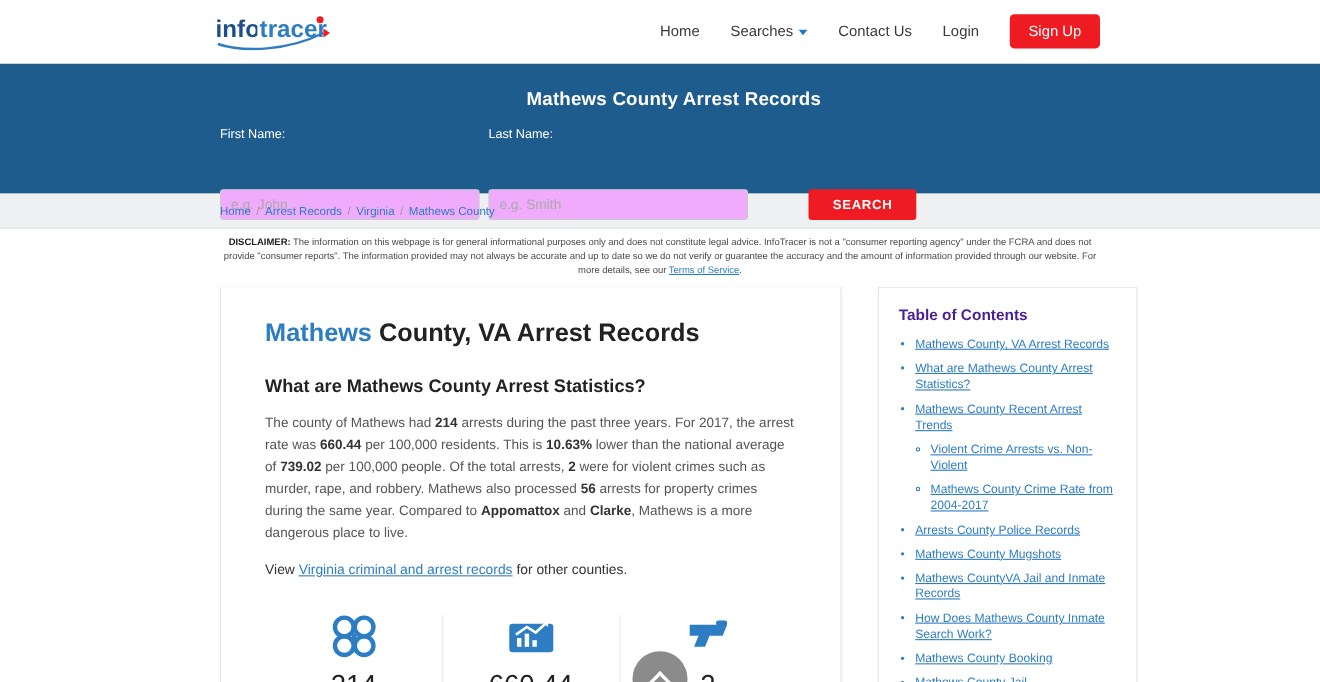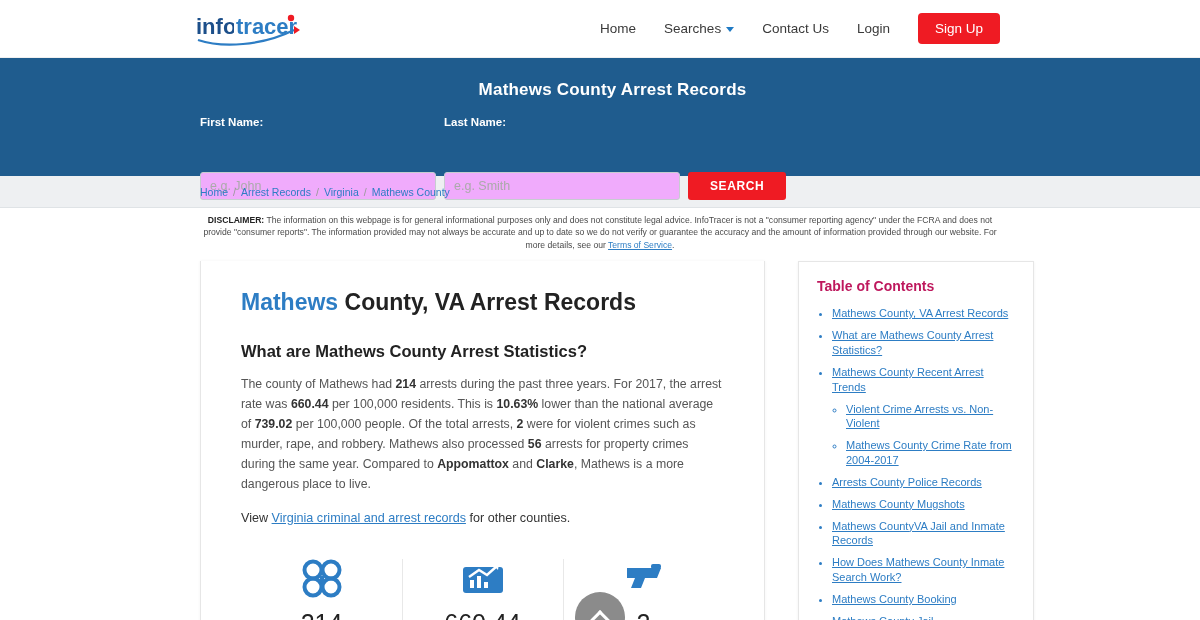--- a/index.html
+++ b/index.html
@@ -79,21 +79,21 @@
     padding-left: 0;
   }
   .field { display: flex; flex-direction: column; }
   .field.first { width: 236px; }
   .field.last  { width: 236px; }
   .field.state { width: 230px; }
   .field label {
     color: #fff;
     font-size: 11.5px;
     margin-bottom: 5px;
-    font-weight: bold;
+    font-weight: normal;
   }
   .field input, .field select {
     height: 28px;
     border: 1px solid #c7ccd1;
     border-radius: 3px;
     padding: 0 9px;
     font-size: 12.5px;
     font-family: "Liberation Sans", sans-serif;
     color: #555;
     background: #f0abfc;
@@ -107,20 +107,21 @@
     background: #ef1b23;
     color: #fff;
     border: none;
     border-radius: 3px;
     font-size: 12px;
     font-weight: bold;
     letter-spacing: .6px;
     padding: 0 22px;
     cursor: pointer;
     font-family: "Liberation Sans", sans-serif;
+    margin-left: 47px;
   }
 
   
   .crumbbar {
     background: #eef0f2;
     border-bottom: 1px solid #dfe3e6;
     height: 32px;
     display: flex;
     align-items: center;
   }
@@ -218,21 +219,21 @@
   .card {
     background: #fff;
     border: 1px solid #e6e6e6;
     box-shadow: 0 1px 3px rgba(0,0,0,.06);
     padding: 16px 18px 18px;
     margin-bottom: 14px;
   }
   .card h3 {
     font-size: 14px;
     margin: 0 0 12px;
-    color: #be185d;
+    color: #4c1d95;
   }
   .toc ul { margin: 0; padding-left: 15px; }
   .toc li { margin-bottom: 7px; font-size: 11px; line-height: 1.35; }
   .toc li::marker { color: #2d7dc4; }
   .toc a { color: #2d7dc4; text-decoration: underline; }
   .toc ul ul { margin-top: 7px; padding-left: 14px; }
 
   
   .to-top {
     position: absolute;

